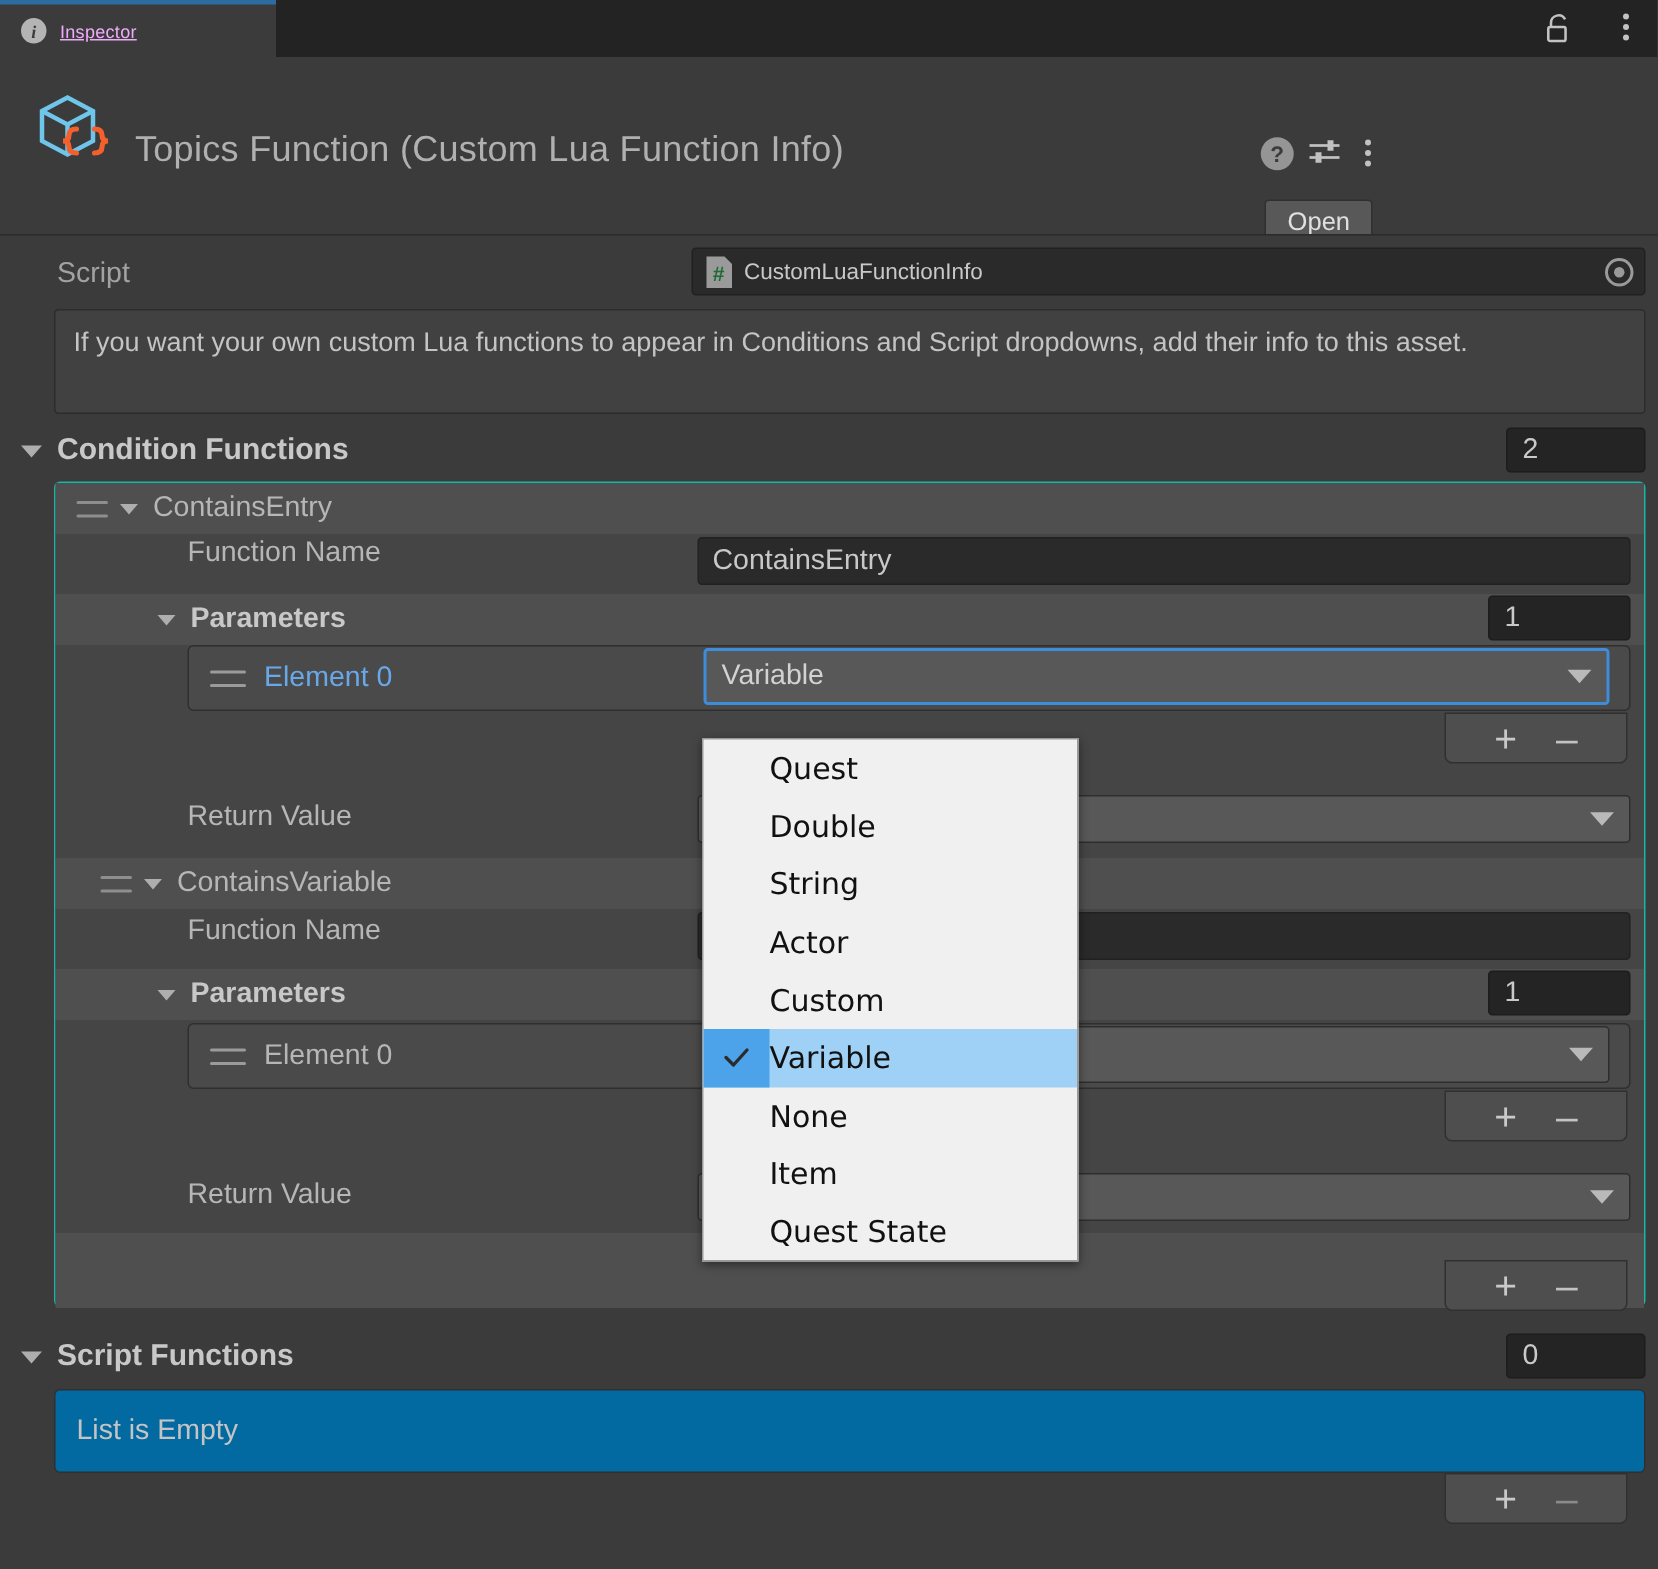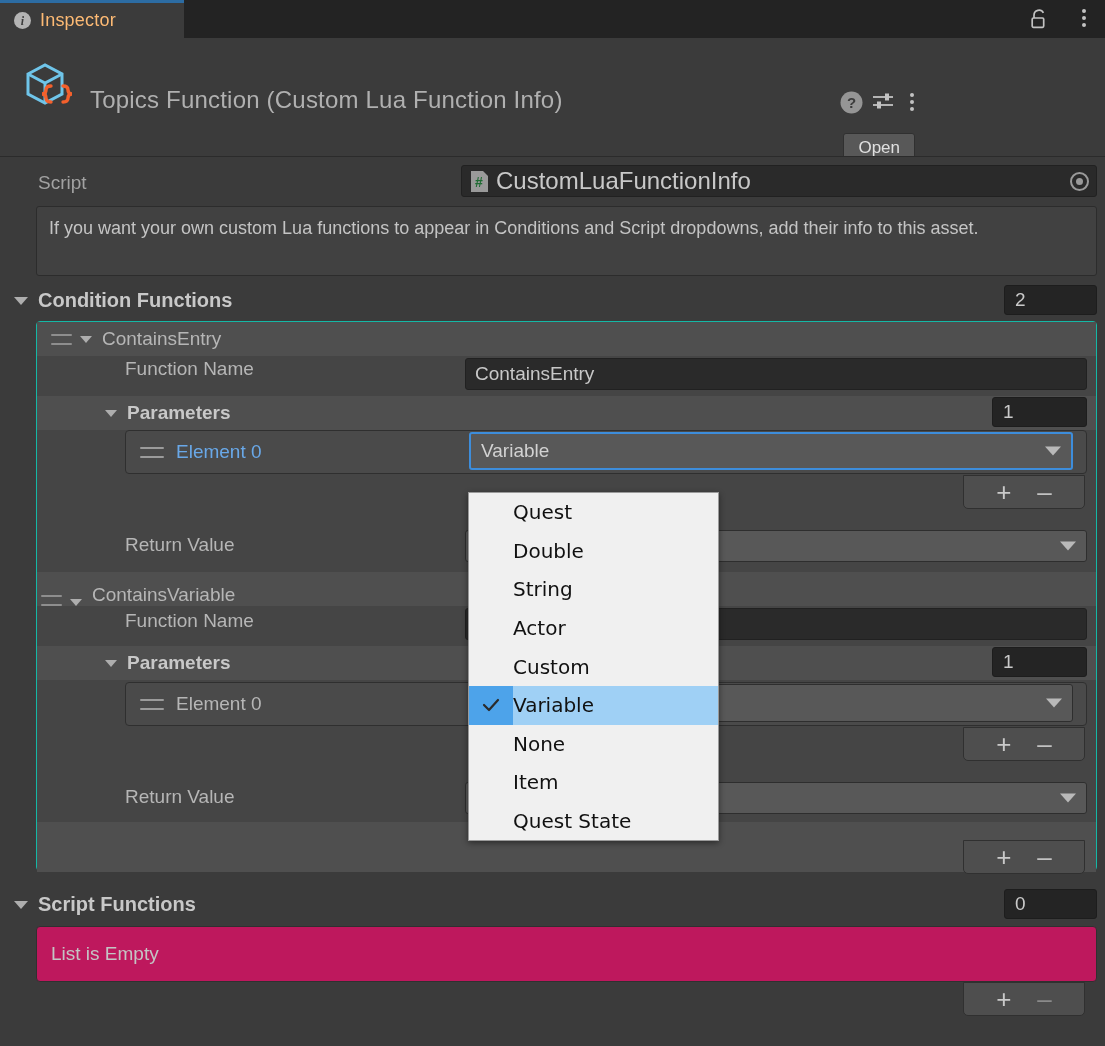--- a/index.html
+++ b/index.html
@@ -17,21 +17,21 @@
     position: absolute; left: 0; top: 0; width: 184px; height: 38px;
     background: #3b3b3b; border-top: 3px solid #2c6ca3;
     display: flex; align-items: center; padding-left: 14px; gap: 9px;
   }
   .info-icon {
     width: 17px; height: 17px; border-radius: 50%; background: #b4b4b4;
     color: #3b3b3b; font-size: 12px; font-weight: bold; font-style: italic;
     display: flex; align-items: center; justify-content: center;
     font-family: "Liberation Serif", serif; line-height: 1;
   }
-  .tab-label { color: #fdba74; font-size: 18px; letter-spacing: .2px; }
+  .tab-label { color: #f0abfc; font-size: 12px; letter-spacing: .2px; text-decoration: underline; }
   .lock-icon { position: absolute; right: 57px; top: 9px; width: 18px; height: 20px; }
   .kebab { position: absolute; width: 4px; display: flex; flex-direction: column; gap: 3px; align-items: center; }
   .kebab i { width: 4px; height: 4px; border-radius: 50%; background: #c2c2c2; display: block; }
   .kebab-top { right: 19px; top: 9px; }
 
   
   .objheader { position: absolute; left: 0; top: 38px; width: 927px; height: 115px; background: #3b3b3b; }
   .so-icon { position: absolute; left: 18px; top: 20px; width: 58px; height: 58px; }
   .obj-title {
     position: absolute; left: 90px; top: 48px; color: #b0b0b0; font-size: 24px; letter-spacing: .2px;
@@ -57,21 +57,21 @@
 
   
   .script-row { left: 0; top: 9px; width: 1105px; height: 32px; }
   .script-label { position: absolute; left: 38px; top: 7px; }
   .objfield {
     position: absolute; left: 461px; top: 0; width: 636px; height: 32px;
     background: #2a2a2a; border: 1px solid #212121; border-radius: 3px;
     display: flex; align-items: center; padding-left: 8px; gap: 7px;
   }
   .cs-icon { width: 19px; height: 23px; flex: none; }
-  .objfield-text { color: #c8c8c8; font-size: 24px; }
+  .objfield-text { color: #c8c8c8; font-size: 15px; }
   .target-dot {
     position: absolute; right: 7px; top: 6px; width: 19px; height: 19px; border-radius: 50%;
     border: 2px solid #9a9a9a; display: flex; align-items: center; justify-content: center;
   }
   .target-dot i { width: 7px; height: 7px; border-radius: 50%; background: #9a9a9a; display: block; }
 
   
   .helpbox {
     position: absolute; left: 36px; top: 50px; width: 1061px; height: 70px;
     background: #414141; border: 1px solid #2c2c2c; border-radius: 3px;
@@ -123,21 +123,21 @@
   }
   .pmbtns {
     position: absolute; height: 34px; background: #4e4e4e; border: 1px solid #303030;
     border-radius: 0 0 5px 5px; display: flex; align-items: center; justify-content: center; gap: 26px;
   }
   .pm { font-size: 26px; color: #c9c9c9; line-height: 0.8; user-select: none; }
   .pm.minus { font-size: 26px; color: #c2c2c2; }
   .pm.dis { color: #8a8a8a; }
 
   .emptybox {
-    position: absolute; background: #be185d; border: 1px solid #303030; border-radius: 4px;
+    position: absolute; background: #0369a1; border: 1px solid #303030; border-radius: 4px;
     color: #c4c4c4; font-size: 19px; display: flex; align-items: center; padding-left: 14px;
   }
 
   
   .popup {
     position: absolute; background: #f0f0f0; border: 1px solid #9a9a9a;
     box-shadow: 0 2px 6px rgba(0,0,0,.45); z-index: 50;
   }
   .popup-item {
     height: 38.6px; display: flex; align-items: center; color: #111; font-size: 20px;
@@ -280,21 +280,21 @@
       </div>
 
       <div class="row" style="left:88px; top:212px;">
         <span class="label">Return Value</span>
       </div>
       <div class="ddfield" style="left:428px; top:208px; width:622px;">
         <span></span>
         <span class="dd-arrow"></span>
       </div>
 
-      <div class="entryhdr" style="left:4px; top:250px;align-items:flex-end;">
+      <div class="entryhdr" style="left:30px; top:250px;">
         <span class="drag">
             <i></i>
             <i></i>
           </span>
         <span class="tri sm"></span>
         <span class="label" style="margin-left:2px;">ContainsVariable</span>
       </div>
 
       <div class="row" style="left:88px; top:288px;">
         <span class="label">Function Name</span>

